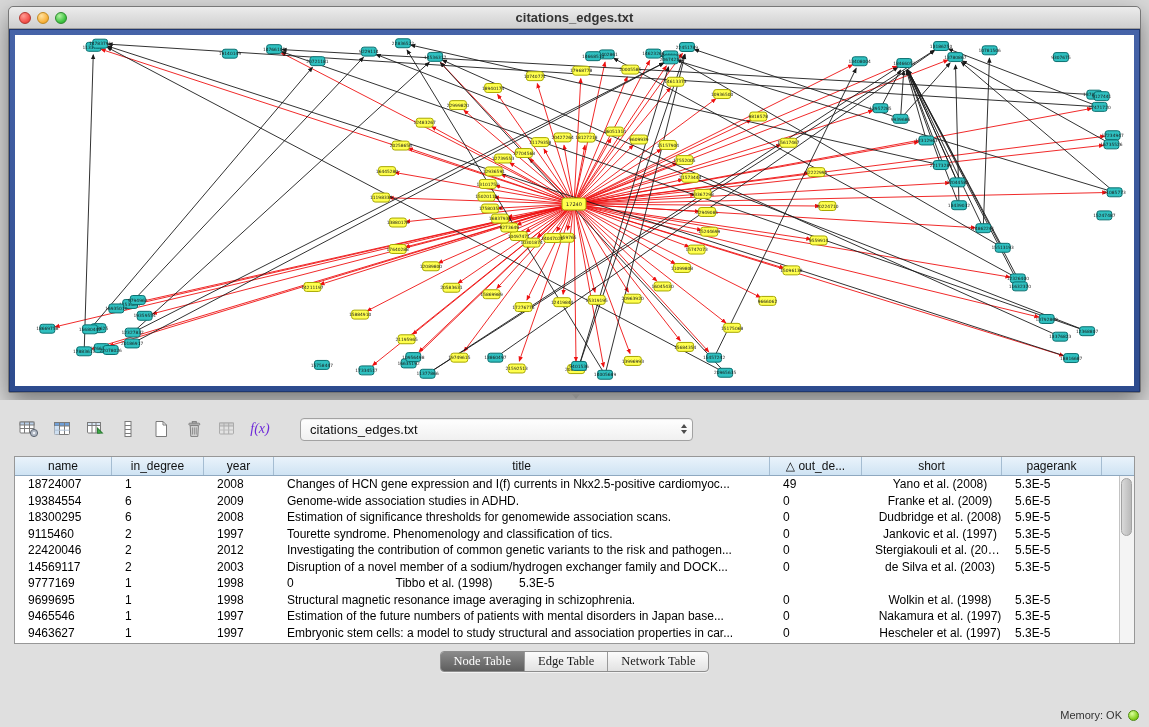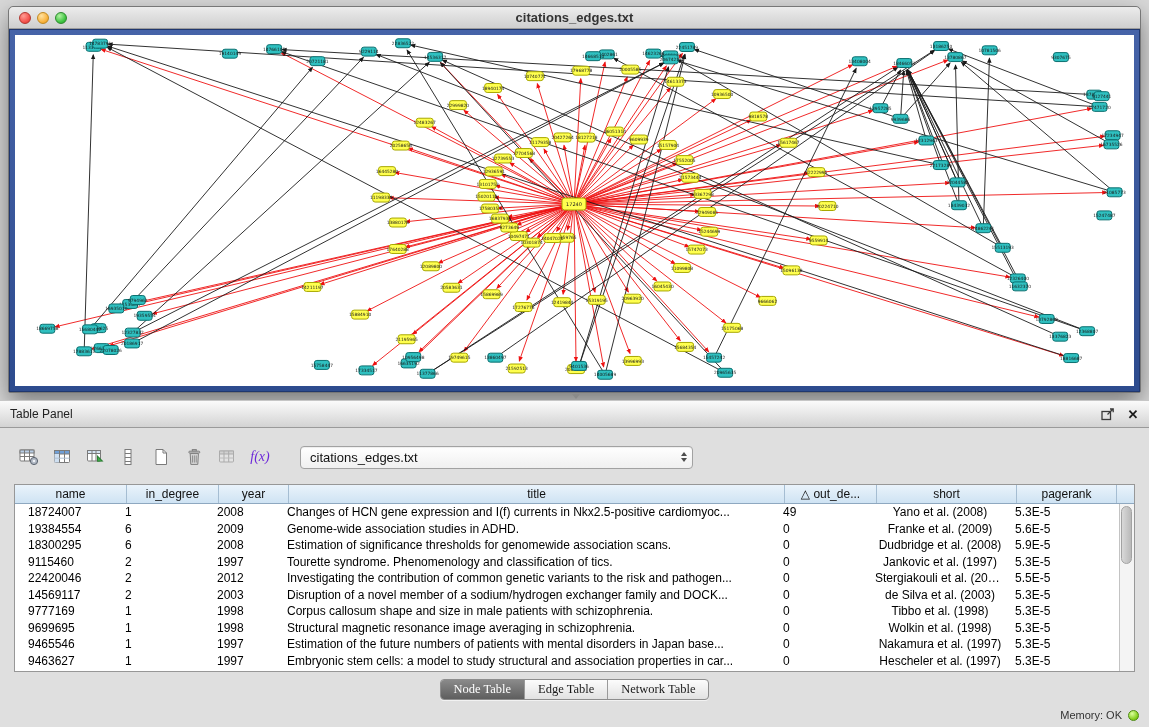--- a/index.html
+++ b/index.html
@@ -487,32 +487,20 @@
         </svg>
     </div>
   </div>
 </div>
 
 <div class="splitter">
     <i></i>
   </div>
 
 <div class="table-panel">
-  <div class="panel-header">
-    <span class="panel-title">Table Panel</span>
-    <div class="panel-controls">
-      <span class="float-btn">
-        <svg width="14" height="13" viewBox="0 0 14 13">
-          <rect x="1" y="3.5" width="8.5" height="8" fill="none" stroke="#3a3a3a" stroke-width="1.3"></rect>
-          <path d="M6.5 6.5 L12 1 M9 1 H12.2 V4.2" fill="none" stroke="#3a3a3a" stroke-width="1.3"></path>
-        </svg>
-      </span>
-      <span class="close-btn">✕</span>
-    </div>
-  </div>
 
   <div class="panel-body">
     <div class="toolbar">
       <span class="tb-icon">
         <svg width="20" height="18" viewBox="0 0 20 18">
           <rect x="1" y="2" width="14" height="11" rx="1" fill="#fff" stroke="#7a7a7a"></rect>
           <rect x="1" y="2" width="14" height="3" fill="#b9cfe8" stroke="#7a7a7a"></rect>
           <line x1="5.5" y1="2" x2="5.5" y2="13" stroke="#7a7a7a"></line>
           <line x1="10.5" y1="2" x2="10.5" y2="13" stroke="#7a7a7a"></line>
           <line x1="1" y1="8.5" x2="15" y2="8.5" stroke="#7a7a7a"></line>
@@ -580,21 +568,21 @@
         <span>citations_edges.txt</span>
         <span class="arrows">
           <i class="arrow-up"></i>
             <i class="arrow-down"></i>
         </span>
       </div>
     </div>
 
     <div class="table-wrap">
       <div class="thead" id="thead">
-          <div class="th" style="width: 112px;">name</div>
+          <div class="th" style="width: 97px;">name</div>
           <div class="th" style="width: 92px;">in_degree</div>
           <div class="th" style="width: 70px;">year</div>
           <div class="th" style="width: 496px;">title</div>
           <div class="th" style="width: 92px;">△ out_de...</div>
           <div class="th" style="width: 140px;">short</div>
           <div class="th" style="width: 100px;">pagerank</div>
           <div class="th filler"></div>
         </div>
       <div class="tbody" id="tbody">
           <div class="tr">
@@ -648,21 +636,20 @@
             <div class="td td-year" style="width: 70px;">2003</div>
             <div class="td td-title" style="width: 496px;">Disruption of a novel member of a sodium/hydrogen exchanger family and DOCK...</div>
             <div class="td td-out_degree" style="width: 92px;">0</div>
             <div class="td td-short" style="width: 140px;">de Silva et al. (2003)</div>
             <div class="td td-pagerank" style="width: 100px;">5.3E-5</div>
           </div>
           <div class="tr">
             <div class="td td-name" style="width: 97px;">9777169</div>
             <div class="td td-in_degree" style="width: 92px;">1</div>
             <div class="td td-year" style="width: 70px;">1998</div>
-            <div class="td td-title" style="width: 496px;">Corpus callosum shape and size in male patients with schizophrenia.</div>
             <div class="td td-out_degree" style="width: 92px;">0</div>
             <div class="td td-short" style="width: 140px;">Tibbo et al. (1998)</div>
             <div class="td td-pagerank" style="width: 100px;">5.3E-5</div>
           </div>
           <div class="tr">
             <div class="td td-name" style="width: 97px;">9699695</div>
             <div class="td td-in_degree" style="width: 92px;">1</div>
             <div class="td td-year" style="width: 70px;">1998</div>
             <div class="td td-title" style="width: 496px;">Structural magnetic resonance image averaging in schizophrenia.</div>
             <div class="td td-out_degree" style="width: 92px;">0</div>

